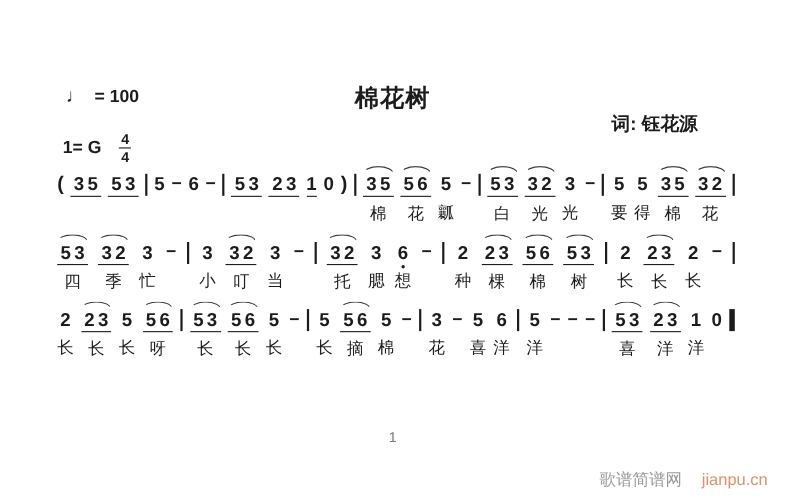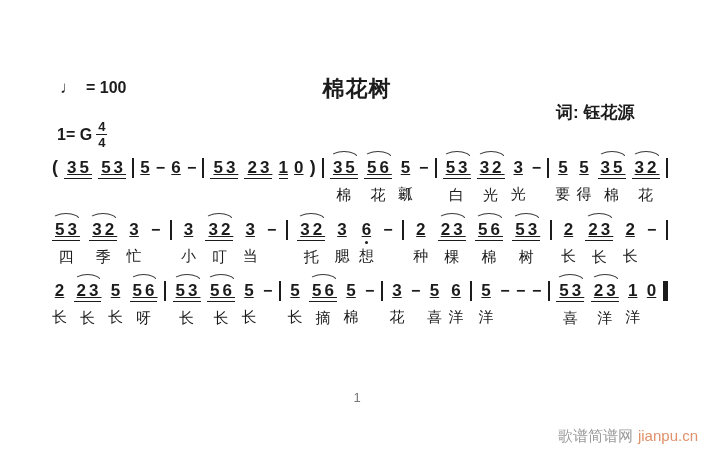--- a/index.html
+++ b/index.html
@@ -8,51 +8,51 @@
     font-family:"Liberation Sans", sans-serif; color:#1c1c1c; overflow:hidden;
   }
   
   .tempo { position:absolute; left:60px; top:78px; display:flex; align-items:baseline; gap:9px;
            font-size:16px; font-weight:700; }
   .tempo .glyph { font-size:17px; font-weight:400; }
   .title { position:absolute; left:0; top:74px; width:100%; text-align:center;
            font-size:22px; font-weight:700; letter-spacing:1px; }
   .credits { position:absolute; left:556px; top:101px; font-size:17px; line-height:24px;
              font-weight:700; white-space:nowrap; }
-  .keysig { position:absolute; left:57px; top:120px; display:flex; align-items:center; gap:4px;
+  .keysig { position:absolute; left:57px; top:120px; display:flex; align-items:center; gap:16px;
             font-size:16px; font-weight:700; }
   .timesig { display:flex; flex-direction:column; align-items:center; font-size:13px;
              line-height:13px; font-weight:700; }
   .timesig .top { border-bottom:1.4px solid #1c1c1c; padding:0 2px 1px 2px; }
   .timesig .bot { padding-top:1px; }
   
   .system { position:absolute; left:52px; width:616px; display:flex;
             justify-content:space-between; align-items:flex-start; }
   .sys1 { top:150px; } .sys2 { top:212px; } .sys3 { top:273px; }
   .grp { display:flex; flex-direction:column; align-items:center; }
   .slot-arc { height:8px; width:100%; display:flex; align-items:flex-end; justify-content:center; }
   .arc { width:calc(100% + 4px); height:7px; box-sizing:border-box;
          border:1.6px solid transparent; border-top-color:#3a3a3a;
          border-radius:50%/100% 100% 0 0; }
-  .nums { font-size:17px; font-weight:700; line-height:20px; color:#1c1c1c; white-space:nowrap;text-decoration:underline; }
+  .nums { font-size:17px; font-weight:700; line-height:20px; color:#1c1c1c; white-space:nowrap; }
   .nums.multi { letter-spacing:3px; padding-left:3px; }
   .nums.beam { border-bottom:1.6px solid #1c1c1c; }
   .slot-dot { height:6px; display:flex; justify-content:center; align-items:flex-start; width:100%; }
   .ldot { width:3px; height:3px; border-radius:50%; background:#1c1c1c; margin-top:1px; }
   .lyr { height:19px; font-size:15px; line-height:19px; white-space:nowrap; }
   .bar { width:2px; height:20px; background:#1c1c1c; margin-top:8px; }
   .bar.end { width:5px; }
   .paren { margin-top:6px; font-size:18px; font-weight:700; line-height:22px; }
   .dashtok { margin-top:8px; font-size:16px; font-weight:700; line-height:19px; }
   
   .pagenum { position:absolute; left:0; top:390px; width:100%; text-align:center;
              font-size:13px; color:#777; }
   .watermark { position:absolute; right:16px; top:427px; font-size:15px; white-space:nowrap; }
   .watermark .site { color:#9a9a9a; }
-  .watermark .url  { color:#e0906a; margin-left:5px; }
+  .watermark .url  { color:#e0906a; margin-left:18px; }
 </style>
 </head>
 <body>
 
 <div class="sheet">
 
   <div class="tempo">
     <span class="glyph">♩</span>
     <span>= 100</span>
   </div>

